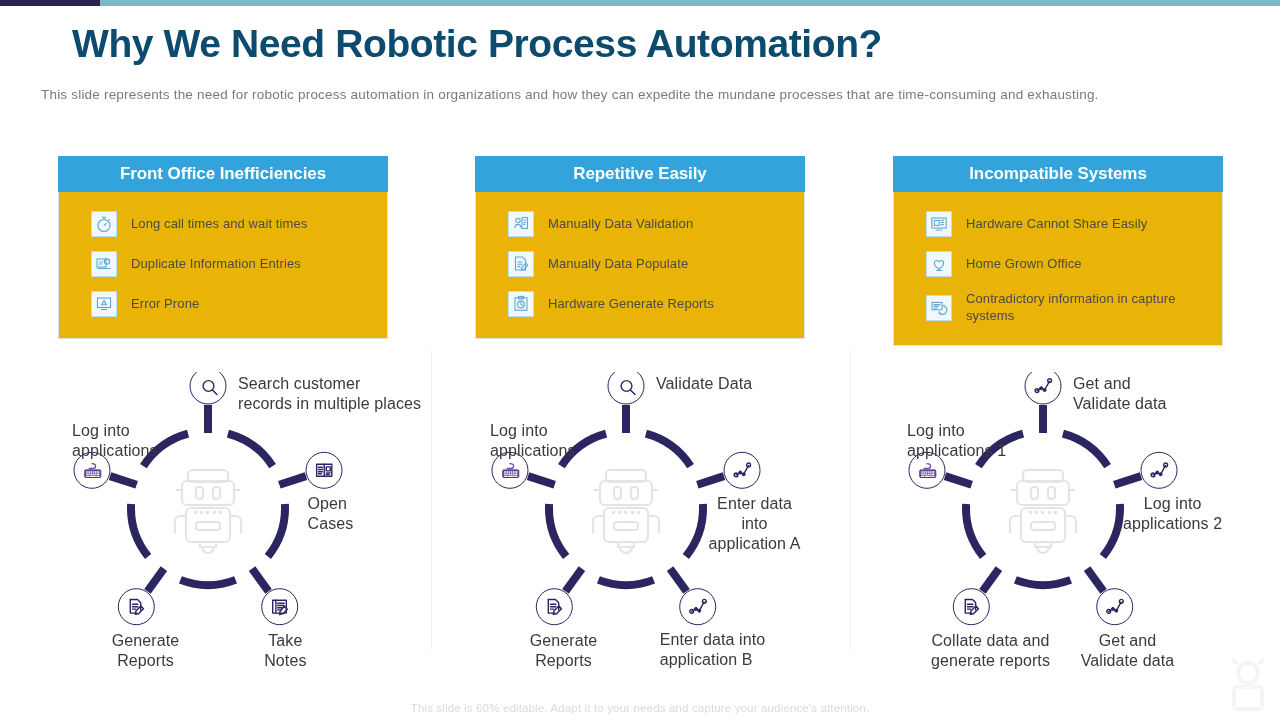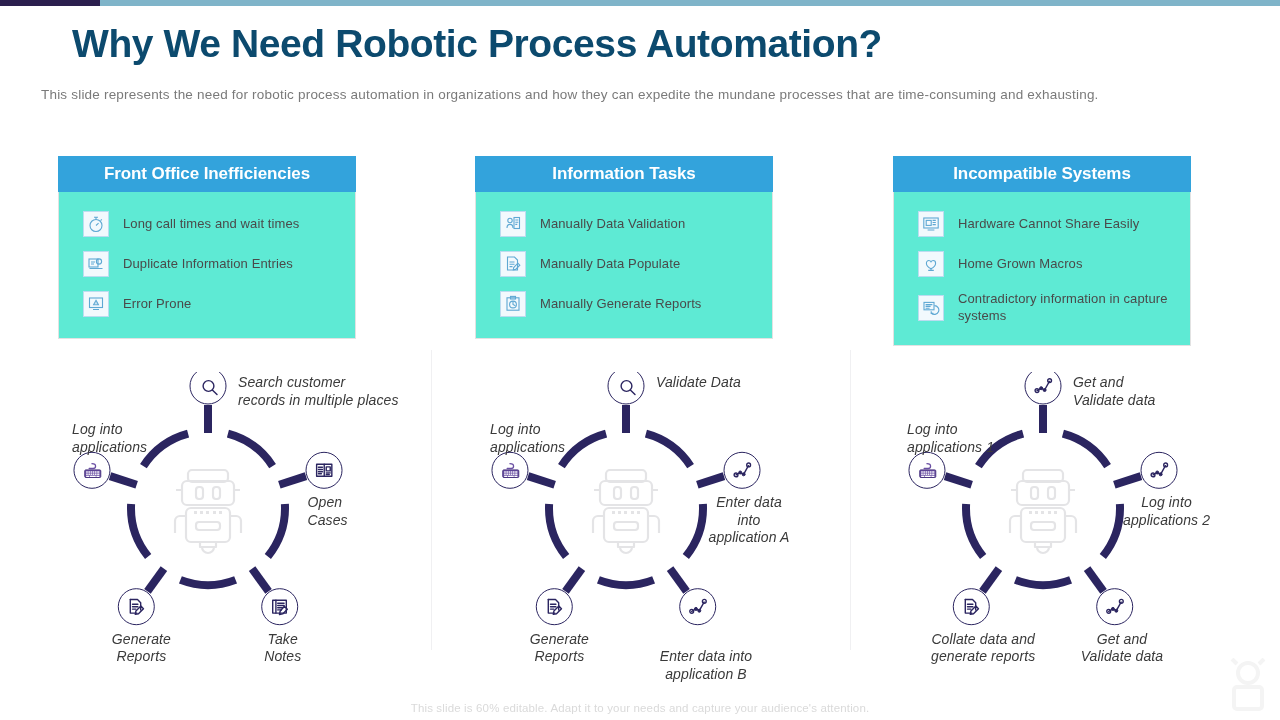--- a/index.html
+++ b/index.html
@@ -23,29 +23,29 @@
     letter-spacing: -0.4px; white-space: nowrap; margin-left: 40px;
   }
   #page-subtitle {
     position: absolute; left: 33px; top: 87px;
     font-size: 13.5px; color: #7a7a7a; letter-spacing: 0.2px;
     white-space: nowrap;
     margin-left: 8px;
   }
 
   
-  .card { position: absolute; width: 298px; }
+  .card { position: absolute; width: 330px; }
   .card-header {
     height: 36px; background: #33a3dc; color: #ffffff;
     display: flex; align-items: center; justify-content: center;
     font-size: 17px; font-weight: bold; letter-spacing: -0.1px;
   }
   .card-body {
-    border: 1px solid #e2e2e2; border-top: none; background: #5eead4;
-    padding: 12px 0 14px 0;
+    border: 1px solid #e2e2e2; border-top: none; background: #eab308;
+    padding: 12px 0 14px 8px;
   }
   .card-row { display: flex; align-items: center; padding: 7px 0 7px 24px; min-height: 34px; }
   .row-icon {
     width: 26px; height: 26px; flex: 0 0 26px;
     border: 1px solid #bcdcf0; background: #f2f9fd;
     display: flex; align-items: center; justify-content: center;
     margin-right: 14px;
   }
   .row-icon svg { display: block; }
   .row-label { font-size: 13px; color: #4a4a4a; line-height: 1.28; letter-spacing: 0.1px; }
@@ -59,22 +59,22 @@
   #divider-1 { left: 431px; }
   #divider-2 { left: 850px; }
 
   
   .diagram { position: absolute; top: 372px; width: 418px; height: 300px; }
   #diagram-0 { left: 10px; }
   #diagram-1 { left: 428px; }
   #diagram-2 { left: 845px; }
   .diagram svg { position: absolute; left: 0; top: 0; }
   .dg-label {
-    position: absolute; font-size: 14px; color: #3a3a3a;
-    line-height: 1.25; letter-spacing: 0.1px; font-style: italic;
+    position: absolute; font-size: 16px; color: #3a3a3a;
+    line-height: 1.25; letter-spacing: 0.1px;
   }
 
   
   #footer-note {
     position: absolute; left: 0; right: 0; top: 702px; text-align: center;
     font-size: 11.5px; color: #dadada; letter-spacing: 0.15px;
   }
   #watermark-logo { position: absolute; right: 10px; bottom: 8px; opacity: 1; }
 </style>
 </head>
@@ -119,21 +119,21 @@
             <rect x="2.5" y="3" width="13" height="9.5" fill="none" stroke="#5fa8d3" stroke-width="1.1"></rect>
             <path d="M9 5.3l2.4 4.4H6.6z" fill="none" stroke="#5fa8d3" stroke-width="1.1"></path>
             <path d="M9 7.4v1.2M6 14.5h6" fill="none" stroke="#5fa8d3" stroke-width="1.1"></path>
           </svg>
         </span>
         <span class="row-label">Error Prone</span>
       </div>
     </div>
   </div>
 <div class="card" id="card-1">
-    <div class="card-header">Information Tasks</div>
+    <div class="card-header">Repetitive Easily</div>
     <div class="card-body">
       <div class="card-row">
         <span class="row-icon">
           <svg width="18" height="18" viewBox="0 0 18 18">
             <circle cx="6" cy="5.5" r="2.2" fill="none" stroke="#5fa8d3" stroke-width="1.1"></circle>
             <path d="M3 13c0-2.2 1.4-3.6 3-3.6s3 1.4 3 3.6" fill="none" stroke="#5fa8d3" stroke-width="1.1"></path>
             <rect x="10" y="2.5" width="5.5" height="11" fill="none" stroke="#5fa8d3" stroke-width="1.1"></rect>
             <path d="M11.3 5h3M11.3 7.2h3M11.3 9.4h2" fill="none" stroke="#5fa8d3" stroke-width="1.1"></path>
           </svg>
         </span>
@@ -151,21 +151,21 @@
       </div>
       <div class="card-row">
         <span class="row-icon">
           <svg width="18" height="18" viewBox="0 0 18 18">
             <rect x="3" y="2.8" width="12" height="12.4" fill="none" stroke="#5fa8d3" stroke-width="1.1"></rect>
             <rect x="6.5" y="1.4" width="5" height="2.6" fill="none" stroke="#5fa8d3" stroke-width="1.1"></rect>
             <circle cx="9" cy="9.5" r="3.4" fill="none" stroke="#5fa8d3" stroke-width="1.1"></circle>
             <path d="M9 6.1v3.4l2.4 1.3" fill="none" stroke="#5fa8d3" stroke-width="1.1"></path>
           </svg>
         </span>
-        <span class="row-label">Manually Generate Reports</span>
+        <span class="row-label">Hardware Generate Reports</span>
       </div>
     </div>
   </div>
 <div class="card" id="card-2">
     <div class="card-header">Incompatible Systems</div>
     <div class="card-body">
       <div class="card-row">
         <span class="row-icon">
           <svg width="18" height="18" viewBox="0 0 18 18">
             <rect x="1.8" y="3" width="14.4" height="10" fill="none" stroke="#5fa8d3" stroke-width="1.1"></rect>
@@ -175,21 +175,21 @@
         </span>
         <span class="row-label">Hardware  Cannot  Share Easily</span>
       </div>
       <div class="card-row">
         <span class="row-icon">
           <svg width="18" height="18" viewBox="0 0 18 18">
             <path d="M9 13.8c-3-1.6-4.6-3.4-4.6-5.6 0-1.6 1.1-2.7 2.4-2.7 1 0 1.8.5 2.2 1.3.4-.8 1.2-1.3 2.2-1.3 1.3 0 2.4 1.1 2.4 2.7 0 2.2-1.6 4-4.6 5.6z" fill="none" stroke="#5fa8d3" stroke-width="1.1"></path>
             <path d="M9 13.8v1.6M6.2 15.4h5.6" fill="none" stroke="#5fa8d3" stroke-width="1.1"></path>
           </svg>
         </span>
-        <span class="row-label">Home  Grown  Macros</span>
+        <span class="row-label">Home  Grown  Office</span>
       </div>
       <div class="card-row">
         <span class="row-icon">
           <svg width="18" height="18" viewBox="0 0 18 18">
             <rect x="2" y="3.4" width="10" height="7.4" fill="none" stroke="#5fa8d3" stroke-width="1.1"></rect>
             <path d="M3.6 5.6h6.8M3.6 7.4h5M3.6 9.2h4" fill="none" stroke="#5fa8d3" stroke-width="1.1"></path>
             <path d="M12.4 6.6a4.4 4.4 0 1 1-3.2 7.4" fill="none" stroke="#5fa8d3" stroke-width="1.1"></path>
             <path d="M9.2 12.2v2.2h2.2" fill="none" stroke="#5fa8d3" stroke-width="1.1"></path>
           </svg>
         </span>
@@ -372,21 +372,21 @@
         <circle cx="3" cy="13.6" r="1.9" fill="none" stroke="#2b2560" stroke-width="1.4" stroke-linecap="round" stroke-linejoin="round"></circle>
         <circle cx="7.2" cy="11.2" r="1.5" fill="#2b2560" stroke="#2b2560"></circle>
         <circle cx="10.6" cy="13" r="1.5" fill="#2b2560" stroke="#2b2560"></circle>
         <circle cx="15.6" cy="3.6" r="1.9" fill="none" stroke="#2b2560" stroke-width="1.4" stroke-linecap="round" stroke-linejoin="round"></circle>
       </g>
     </svg>
     <div class="dg-label" style="visibility: visible; left: 228px; top: 2px; text-align: left;">Validate Data</div>
     <div class="dg-label" style="visibility: visible; left: 62px; top: 49.3px; text-align: left;">Log into<br>applications</div>
     <div class="dg-label" style="visibility: visible; left: 280.5px; top: 122.3px; text-align: center;">Enter data<br>into<br>application A</div>
     <div class="dg-label" style="visibility: visible; left: 101.8px; top: 258.7px; text-align: center;">Generate<br>Reports</div>
-    <div class="dg-label" style="visibility: visible; left: 231.7px; top: 276px; text-align: center;">Enter data into<br>application B</div>
+    <div class="dg-label" style="visibility: visible; left: 231.7px; top: 258px; ">Enter data into<br>application B</div>
   </div>
 <div class="diagram" id="diagram-2">
     <svg width="418" height="300" viewBox="0 0 418 300">
       <g transform="translate(162,92)">
         <g fill="none" stroke="#e4e4e6" stroke-width="2.2" stroke-linejoin="round">
           <rect x="16" y="6" width="40" height="12" rx="4"></rect>
           <rect x="10" y="17" width="52" height="24" rx="5"></rect>
           <rect x="24" y="23" width="7" height="12" rx="3"></rect>
           <rect x="41" y="23" width="7" height="12" rx="3"></rect>
           <path d="M10 26H4M62 26h6"></path>

